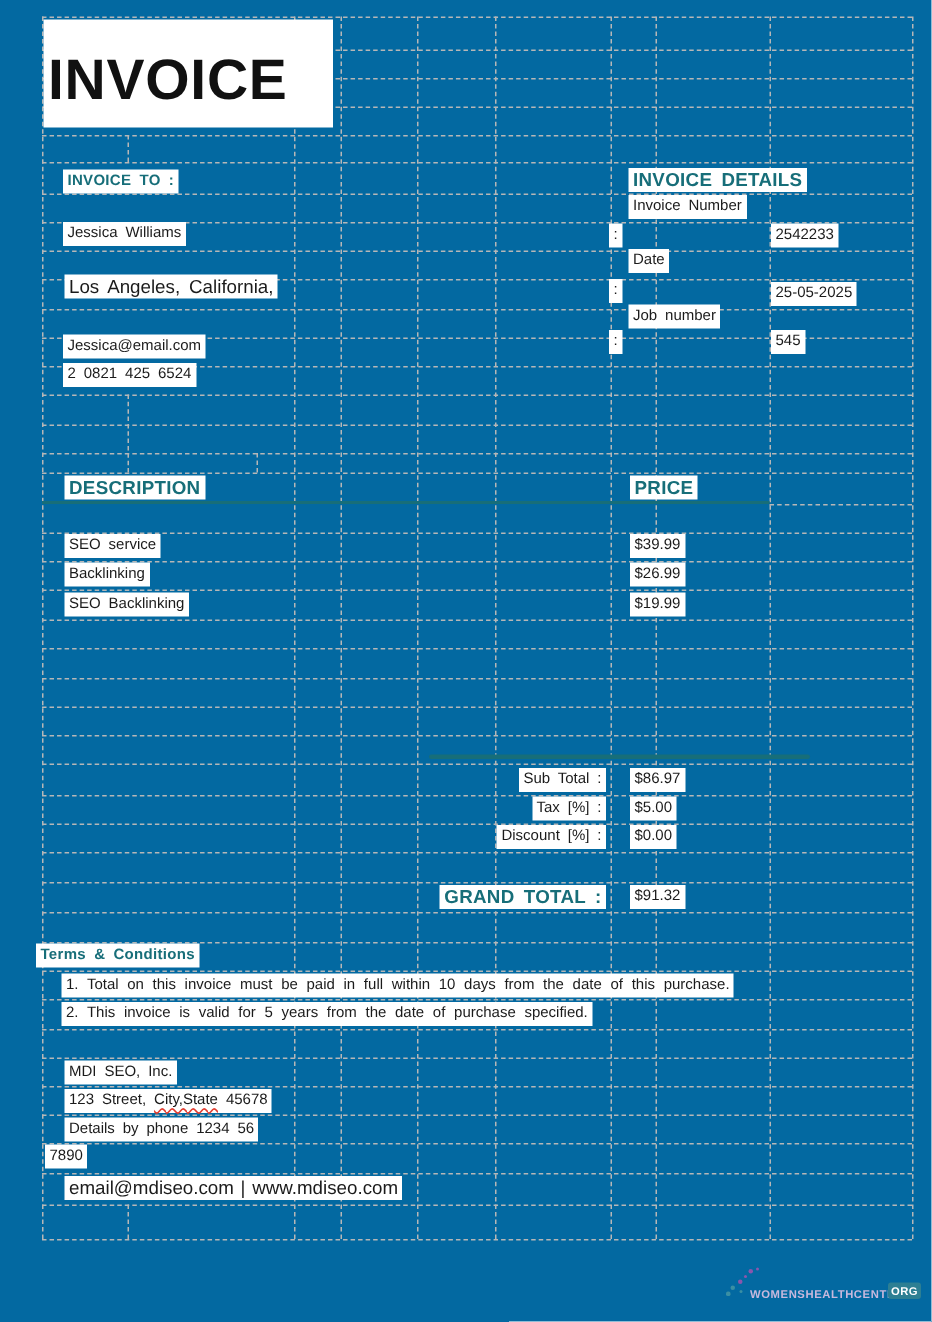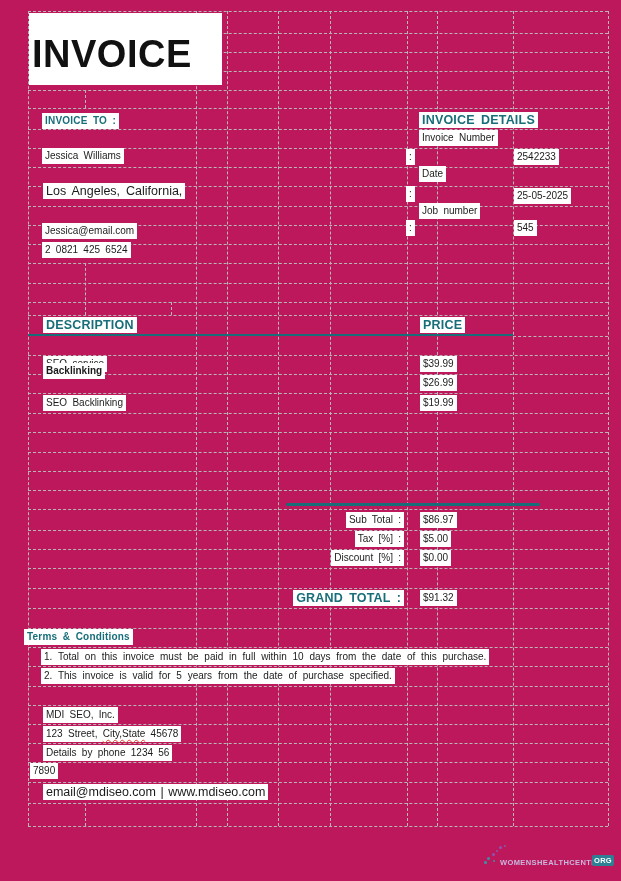--- a/index.html
+++ b/index.html
@@ -1,17 +1,17 @@
 <!DOCTYPE html>
 <html style="--accent: #176e79;"><head>
 <meta charset="utf-8">
 <style>
   html,body{margin:0;padding:0;background:#fff;}
   .sheet{
-    position:relative;width:621px;height:881px;background:#be185d;overflow:hidden;
+    position:relative;width:621px;height:881px;background:#0369a1;overflow:hidden;
     font-family:"Liberation Sans","DejaVu Sans",sans-serif;color:#1b1b1b;
   }
   
   .gl-h{position:absolute;height:0;border-top:1px dashed #b7b7b7;}
   .gl-v{position:absolute;width:0;border-left:1px dashed #b7b7b7;}
   .mask{position:absolute;background:#fff;}
   .rule{position:absolute;background:var(--accent,#176e79);}
   .rule-desc{left:28px;top:334px;width:485px;height:2px;}
   .rule-totals{left:286px;top:503px;width:254px;height:3px;border-radius:2px;}
   
@@ -121,21 +121,21 @@
 
   <div class="txt" style="left: 419px; top: 203px; z-index: 3;">Job number</div>
   <div class="txt" style="left: 406px; top: 220px; z-index: 3;">:</div>
   <div class="txt" style="left: 514px; top: 220px; z-index: 3;">545</div>
 
   <div class="txt teal big" style="left: 43px; top: 317px; z-index: 3;">DESCRIPTION</div>
   <div class="txt teal big" style="left: 420px; top: 317px; z-index: 3;">PRICE</div>
 
   <div class="txt" style="left: 43px; top: 356px; z-index: 3;">SEO service</div>
   <div class="txt" style="left: 420px; top: 356px; z-index: 3;">$39.99</div>
-  <div class="txt" style="left: 43px; top: 363px; z-index: 3; font-weight: bold;">Backlinking</div>
+  <div class="txt" style="left: 43px; top: 375px; z-index: 3;">Backlinking</div>
   <div class="txt" style="left: 420px; top: 375px; z-index: 3;">$26.99</div>
   <div class="txt" style="left: 43px; top: 395px; z-index: 3;">SEO Backlinking</div>
   <div class="txt" style="left: 420px; top: 395px; z-index: 3;">$19.99</div>
 
   <div class="txt right" style="right: 217px; top: 512px; z-index: 3;">Sub Total :</div>
   <div class="txt" style="left: 420px; top: 512px; z-index: 3;">$86.97</div>
   <div class="txt right" style="right: 217px; top: 531px; z-index: 3;">Tax [%] :</div>
   <div class="txt" style="left: 420px; top: 531px; z-index: 3;">$5.00</div>
   <div class="txt right" style="right: 217px; top: 550px; z-index: 3; margin-left: 36px;">Discount [%] :</div>
   <div class="txt" style="left: 420px; top: 550px; z-index: 3;">$0.00</div>

